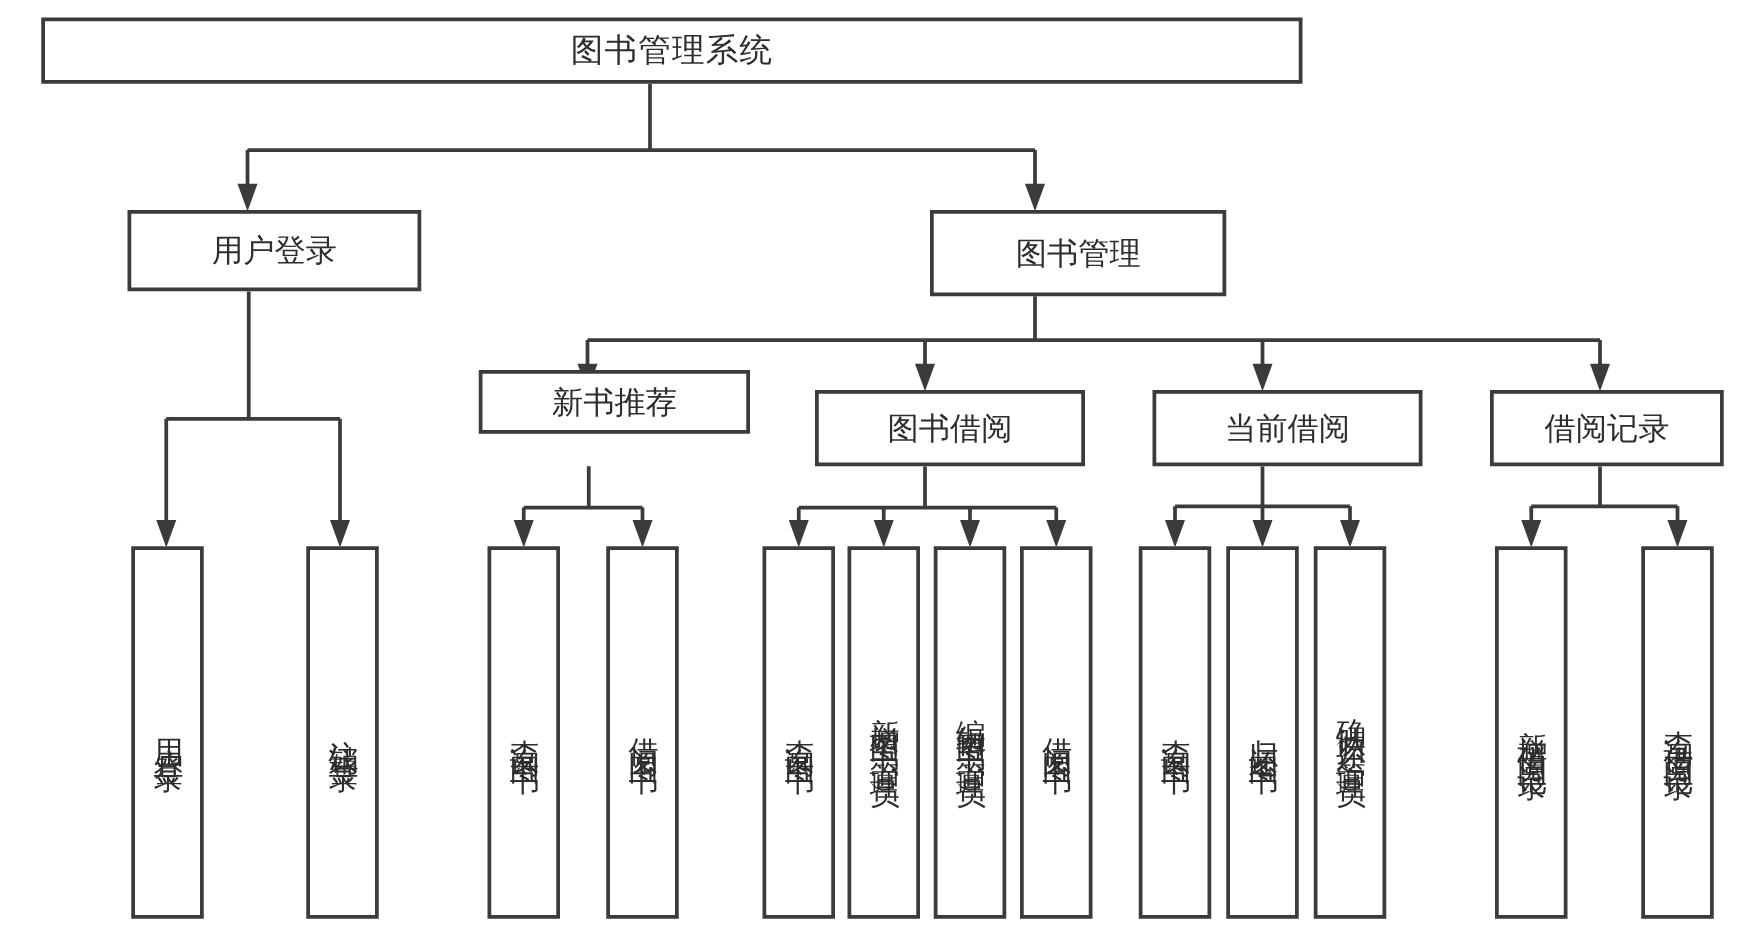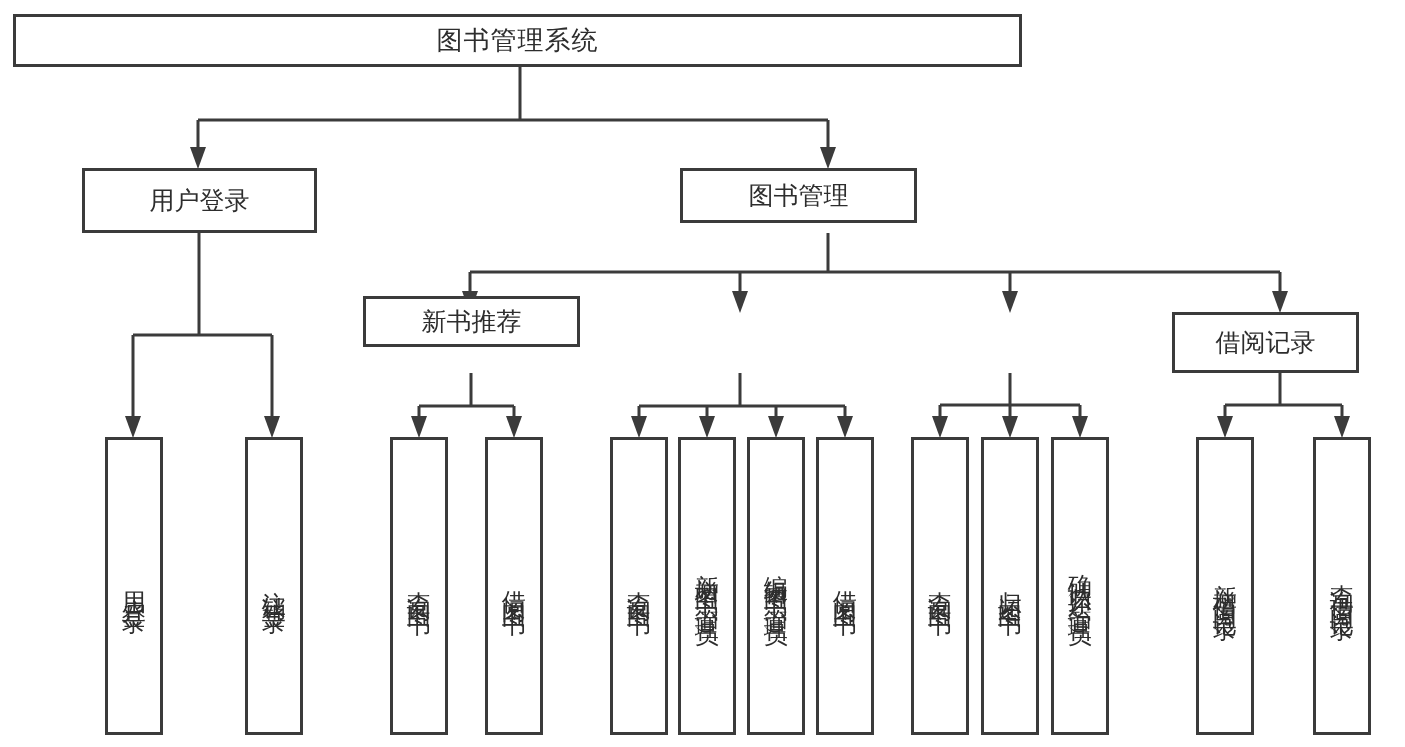--- a/index.html
+++ b/index.html
@@ -21,21 +21,21 @@
     position: absolute;
     box-sizing: border-box;
     border: 3px solid #3b3b3b;
     background: #ffffff;
     display: flex;
     align-items: center;
     justify-content: center;
     color: #2d2d2d;
     z-index: 2;
   }
-  .node.h { font-size: 25px; }
+  .node.h { font-size: 25px; margin-left: 20px; }
   .node.root-box { font-size: 26px; letter-spacing: 1px; }
   .node.v { font-size: 24px; }
   .node.v .lbl {
     writing-mode: vertical-rl;
     text-orientation: mixed;
     letter-spacing: 7px;
     line-height: 1.15;
     white-space: nowrap;
   }
   .watermark {
@@ -87,26 +87,32 @@
     </g>
   </svg>
 
   <div class="node h root-box" style="left:13px; top:14px; width:1009px; height:53px;">
     <span class="lbl">图书管理系统</span>
   </div>
 
   <div class="node h" style="left:82px; top:168px; width:235px; height:65px;">
     <span class="lbl">用户登录</span>
   </div>
-  <div class="node h" style="left:680px; top:168px; width:237px; height:55px;">
+  <div class="node h" style="left:724px; top:168px; width:237px; height:69px;">
     <span class="lbl">图书管理</span>
   </div>
 
   <div class="node h" style="left:363px; top:296px; width:217px; height:51px;align-items:center;">
     <span class="lbl">新书推荐</span>
+  </div>
+  <div class="node h" style="left:632px; top:312px; width:216px; height:61px;">
+    <span class="lbl">图书借阅</span>
+  </div>
+  <div class="node h" style="left:902px; top:312px; width:216px; height:61px;">
+    <span class="lbl">当前借阅</span>
   </div>
   <div class="node h" style="left:1172px; top:312px; width:187px; height:61px;">
     <span class="lbl">借阅记录</span>
   </div>
 
   <div class="node v" style="left:105px; top:437px; width:58px; height:298px;">
     <span class="lbl">用户登录</span>
   </div>
   <div class="node v" style="left:245px; top:437px; width:58px; height:298px;">
     <span class="lbl">注销登录</span>

